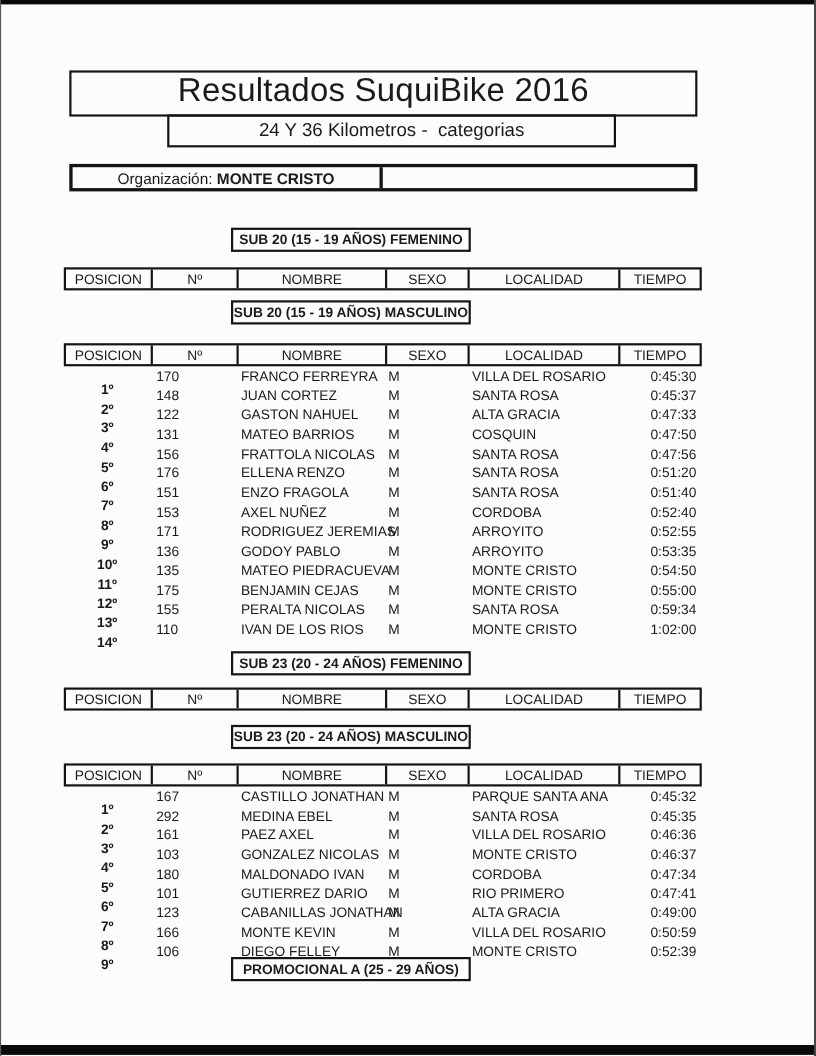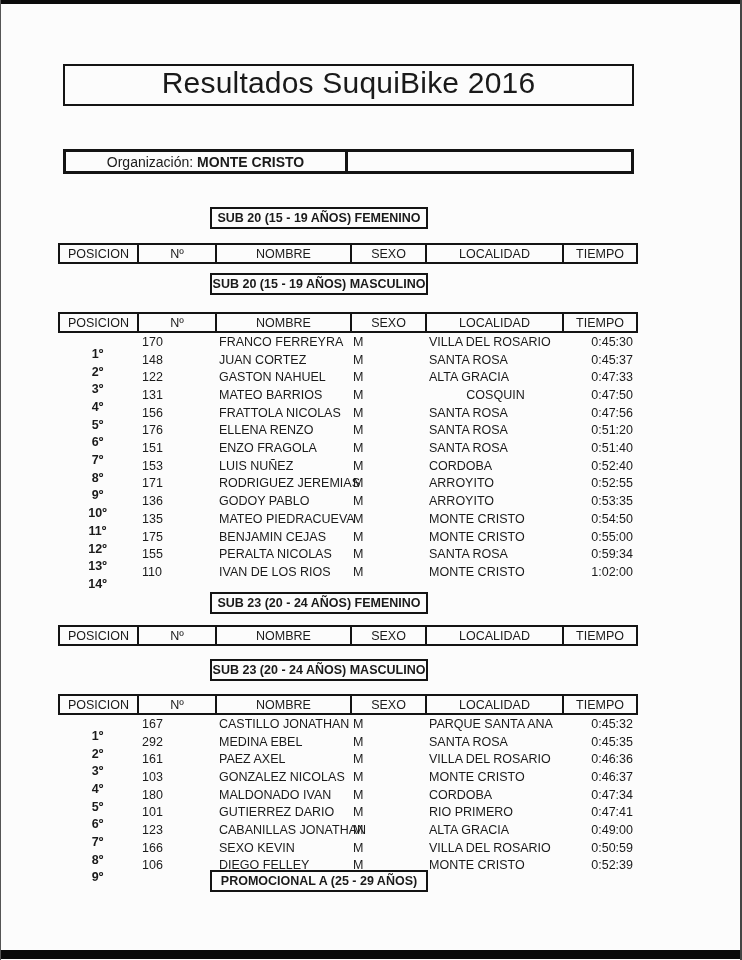--- a/index.html
+++ b/index.html
@@ -83,20 +83,23 @@
 <div class="page">
   <div class="frame-top"></div>
   <div class="frame-bottom"></div>
   <div class="frame-left"></div>
   <div class="frame-right"></div>
 
   <div class="title-box">
     <span>Resultados SuquiBike 2016</span>
   </div>
 
+  <div class="subtitle-box">
+    <span>24 Y 36 Kilometros -  categorias</span>
+  </div>
 
   <div class="org-box">
     <div class="org-cell left">
       <span>Organización: </span><b>MONTE CRISTO</b>
     </div>
   </div>
 
   <div id="sections-host">
       <div class="cat-box" style="top: 207px;">
         <span>SUB 20 (15 - 19 AÑOS) FEMENINO</span>
@@ -142,21 +145,21 @@
         <div class="td td-nombre" style="width: 135px;">GASTON NAHUEL</div>
         <div class="td td-sexo" style="width: 75px;">M</div>
         <div class="td td-localidad" style="width: 137px;">ALTA GRACIA</div>
         <div class="td td-tiempo" style="width: 76px;">0:47:33</div>
       </div>
       <div class="trow" style="top: 386.1px;">
         <div class="td td-posicion" style="width: 79px;">4º</div>
         <div class="td td-numero" style="width: 78px;">131</div>
         <div class="td td-nombre" style="width: 135px;">MATEO BARRIOS</div>
         <div class="td td-sexo" style="width: 75px;">M</div>
-        <div class="td td-localidad" style="width: 137px; text-align: center;">COSQUIN</div>
+        <div class="td td-localidad" style="width: 137px;">COSQUIN</div>
         <div class="td td-tiempo" style="width: 76px;">0:47:50</div>
       </div>
       <div class="trow" style="top: 403.8px;">
         <div class="td td-posicion" style="width: 79px;">5º</div>
         <div class="td td-numero" style="width: 78px;">156</div>
         <div class="td td-nombre" style="width: 135px;">FRATTOLA NICOLAS</div>
         <div class="td td-sexo" style="width: 75px;">M</div>
         <div class="td td-localidad" style="width: 137px;">SANTA ROSA</div>
         <div class="td td-tiempo" style="width: 76px;">0:47:56</div>
       </div>
@@ -172,21 +175,21 @@
         <div class="td td-posicion" style="width: 79px;">7º</div>
         <div class="td td-numero" style="width: 78px;">151</div>
         <div class="td td-nombre" style="width: 135px;">ENZO FRAGOLA</div>
         <div class="td td-sexo" style="width: 75px;">M</div>
         <div class="td td-localidad" style="width: 137px;">SANTA ROSA</div>
         <div class="td td-tiempo" style="width: 76px;">0:51:40</div>
       </div>
       <div class="trow" style="top: 456.9px;">
         <div class="td td-posicion" style="width: 79px;">8º</div>
         <div class="td td-numero" style="width: 78px;">153</div>
-        <div class="td td-nombre" style="width: 135px;">LUIS NUÑEZ</div>
+        <div class="td td-nombre" style="width: 135px;">AXEL NUÑEZ</div>
         <div class="td td-sexo" style="width: 75px;">M</div>
         <div class="td td-localidad" style="width: 137px;">CORDOBA</div>
         <div class="td td-tiempo" style="width: 76px;">0:52:40</div>
       </div>
       <div class="trow" style="top: 474.6px;">
         <div class="td td-posicion" style="width: 79px;">9º</div>
         <div class="td td-numero" style="width: 78px;">171</div>
         <div class="td td-nombre" style="width: 135px;">RODRIGUEZ JEREMIAS</div>
         <div class="td td-sexo" style="width: 75px;">M</div>
         <div class="td td-localidad" style="width: 137px;">ARROYITO</div>
@@ -306,21 +309,21 @@
         <div class="td td-posicion" style="width: 79px;">7º</div>
         <div class="td td-numero" style="width: 78px;">123</div>
         <div class="td td-nombre" style="width: 135px;">CABANILLAS JONATHAN</div>
         <div class="td td-sexo" style="width: 75px;">M</div>
         <div class="td td-localidad" style="width: 137px;">ALTA GRACIA</div>
         <div class="td td-tiempo" style="width: 76px;">0:49:00</div>
       </div>
       <div class="trow" style="top: 838.9px;">
         <div class="td td-posicion" style="width: 79px;">8º</div>
         <div class="td td-numero" style="width: 78px;">166</div>
-        <div class="td td-nombre" style="width: 135px;">SEXO KEVIN</div>
+        <div class="td td-nombre" style="width: 135px;">MONTE KEVIN</div>
         <div class="td td-sexo" style="width: 75px;">M</div>
         <div class="td td-localidad" style="width: 137px;">VILLA DEL ROSARIO</div>
         <div class="td td-tiempo" style="width: 76px;">0:50:59</div>
       </div>
       <div class="trow" style="top: 856.6px;">
         <div class="td td-posicion" style="width: 79px;">9º</div>
         <div class="td td-numero" style="width: 78px;">106</div>
         <div class="td td-nombre" style="width: 135px;">DIEGO FELLEY</div>
         <div class="td td-sexo" style="width: 75px;">M</div>
         <div class="td td-localidad" style="width: 137px;">MONTE CRISTO</div>

